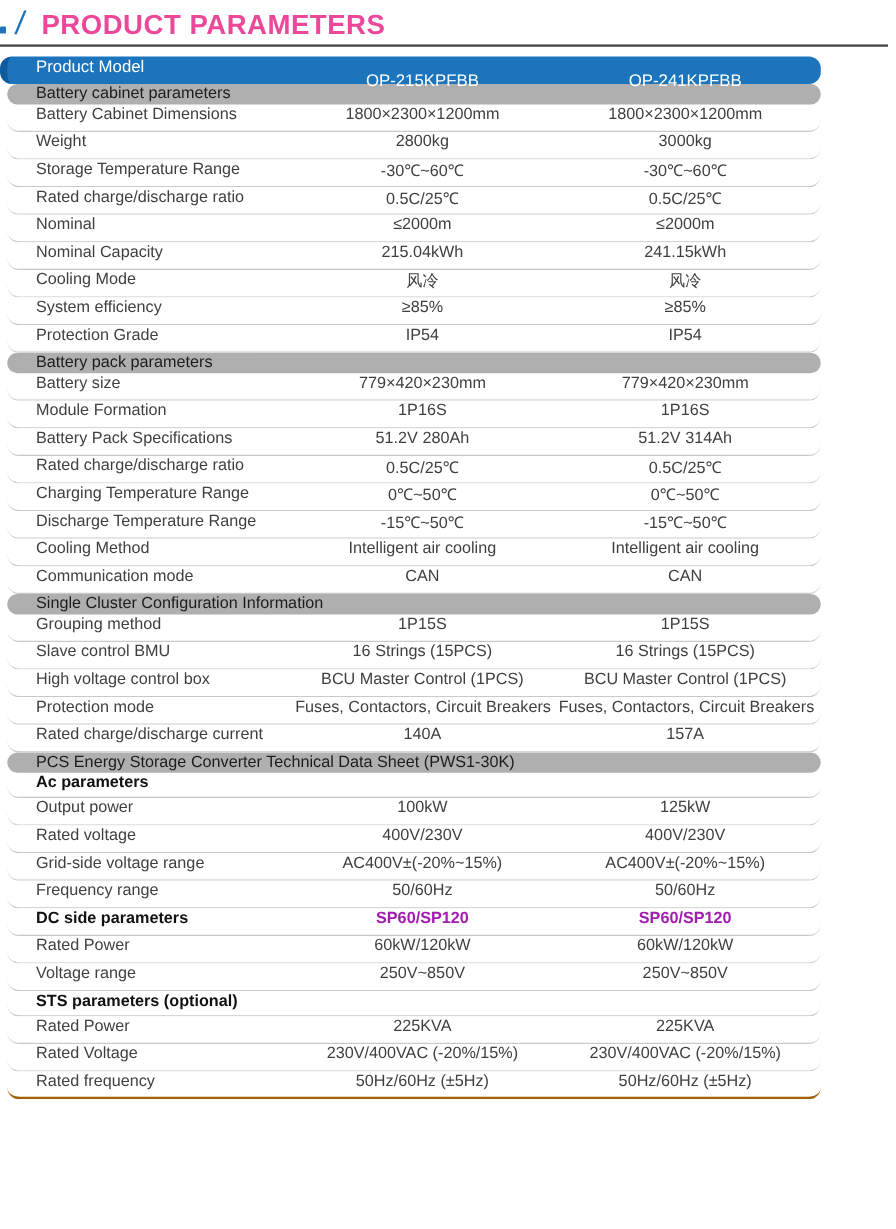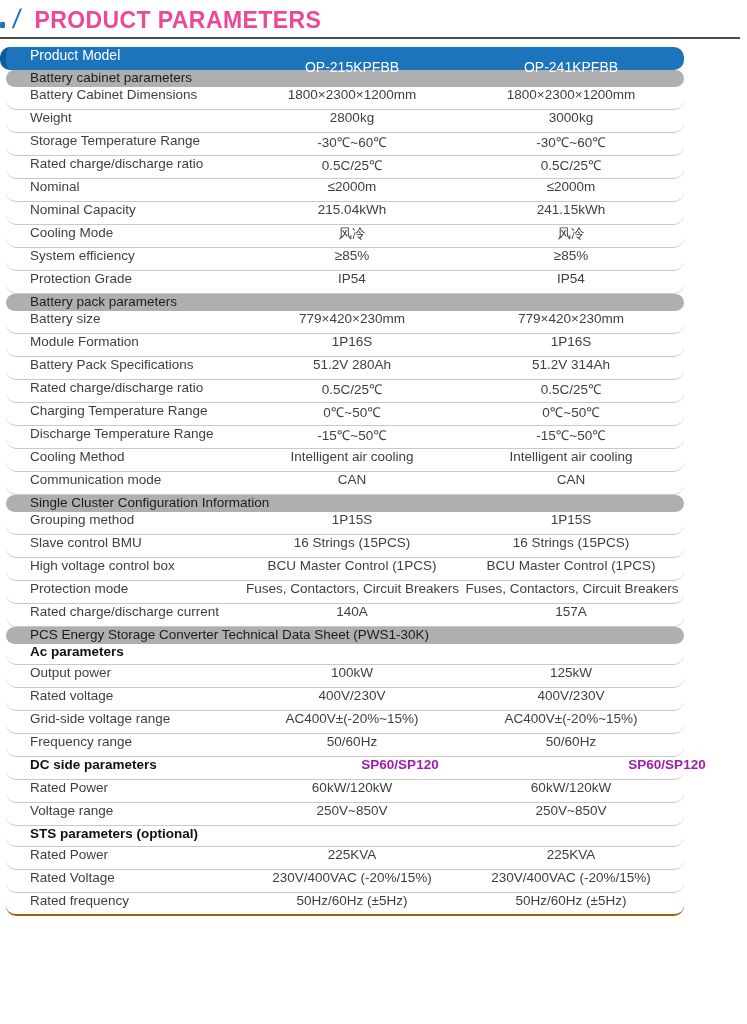--- a/index.html
+++ b/index.html
@@ -101,21 +101,21 @@
   }
   .row.subheader .full-label{
     font-size:13.5px;
     padding-left:24px;
     white-space:nowrap;
   }
   .row.data, .row.bold-data{
     height:23px;
     border-bottom:1px solid var(--line);
   }
-  .row.bold-data{font-weight:700;color:#111;gap:48px;}
+  .row.bold-data{font-weight:700;color:#111;}
   .row.bold-data .cell-label{color:#111;font-weight:700;}
   .row.bold-data .cell-val{color:#a21caf;font-weight:700;}
   .spec-table .row:last-child{border-bottom:2px solid #a16207;}
 
   .cell-label{
     flex:0 0 240px;
     padding-left:24px;
     font-size:13.5px;
     color:var(--text);
     white-space:nowrap;

